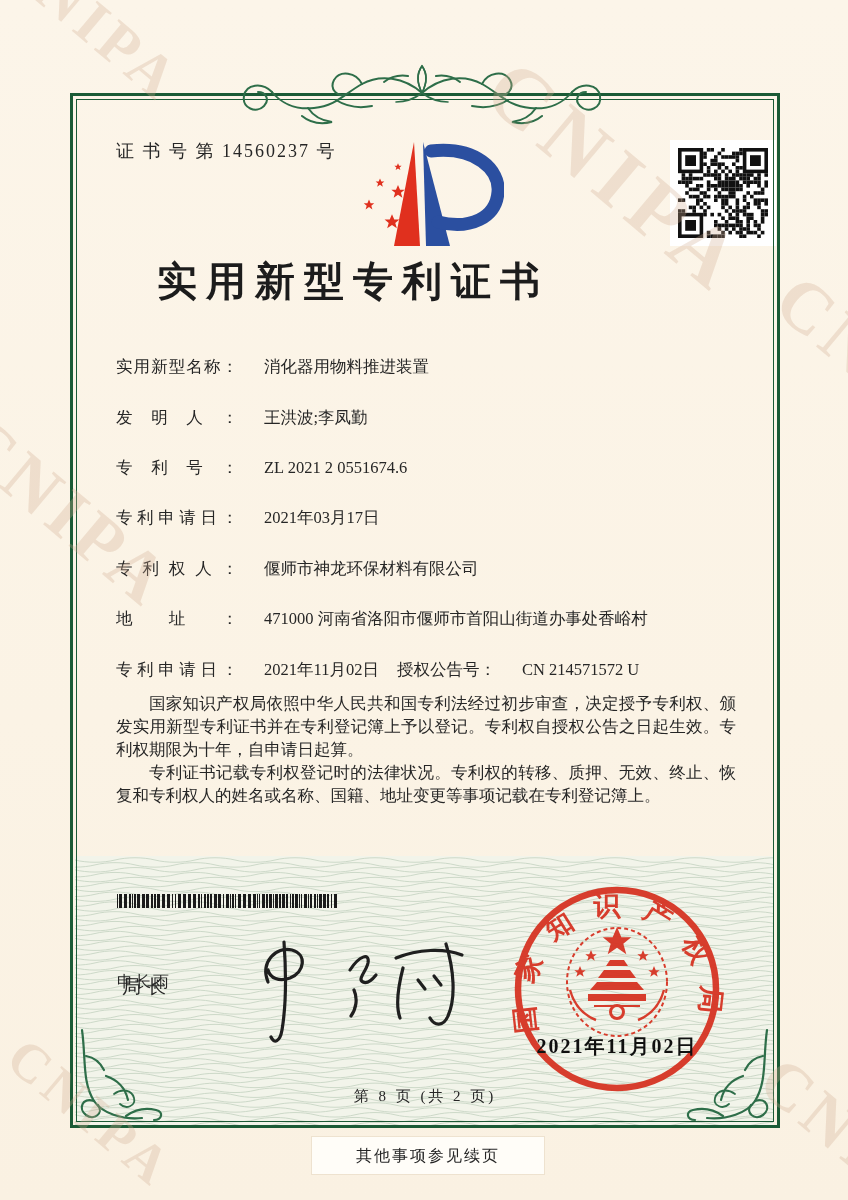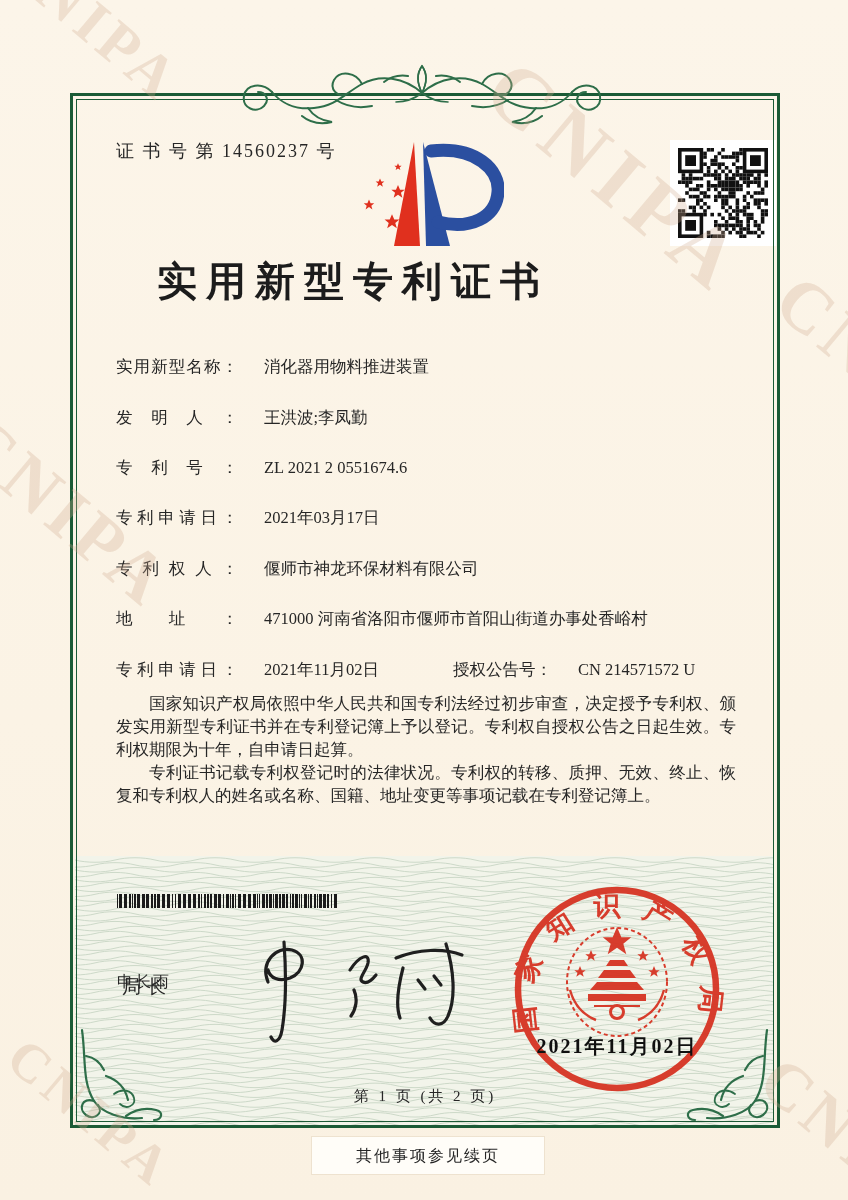--- a/index.html
+++ b/index.html
@@ -25,21 +25,21 @@
   #qr-wrap{left:670px;top:140px;width:106px;height:106px;background:#fff;z-index:2;}
   #qr-svg{position:absolute;left:8px;top:8px;}
   #title{left:70px;top:254px;width:566px;text-align:center;font-size:40px;font-weight:bold;
          letter-spacing:9px;color:#1c1c1c;z-index:2;}
   
   #fields{left:116px;top:342px;width:640px;z-index:2;}
   .frow{height:50.4px;display:flex;align-items:center;font-size:16.5px;gap:18px;}
   .flabel{display:inline-block;width:122px;flex:none;text-align:justify;
           text-align-last:justify;text-justify:inter-character;}
   .fvalue{margin-left:8px;white-space:nowrap;}
-  .flabel2{margin-left:56px;flex:none;}
+  .flabel2{flex:none;}
   
   #paras{left:116px;top:692px;width:620px;font-size:16.5px;line-height:23px;
          text-align:justify;z-index:2;}
   #paras p{margin:0;text-indent:2em;}
   
   #barcode{left:117px;top:894px;z-index:2;}
   
   #juzhang{left:122px;top:974px;font-size:19px;letter-spacing:6px;z-index:2;}
   #mingzi{left:117px;top:972px;font-size:16px;letter-spacing:2px;z-index:2;}
   #sig{left:238px;top:930px;z-index:2;}
@@ -568,16 +568,16 @@
         <rect x="82" y="116" width="58" height="7"></rect>
       </g>
       <ellipse cx="111" cy="104" rx="50" ry="54" fill="none" stroke="#d6301f" stroke-width="2" stroke-dasharray="4 3"></ellipse>
       <circle cx="111" cy="134" r="6.5" fill="none" stroke="#d6301f" stroke-width="3"></circle>
       <path d="M64,112 q 6,22 26,30 M158,112 q -6,22 -26,30" fill="none" stroke="#d6301f" stroke-width="2.5"></path>
       <path d="M88,128 h46" stroke="#d6301f" stroke-width="2"></path>
     </g>
   </svg>
   <div id="seal-date" class="abs">2021年11月02日</div>
 
-  <div id="pageinfo" class="abs">第 1 页 (共 2 页)</div>
+  <div id="pageinfo" class="abs">第 8 页 (共 2 页)</div>
   <div id="note" class="abs">其他事项参见续页</div>
 
 </div>
 
 </body></html>

